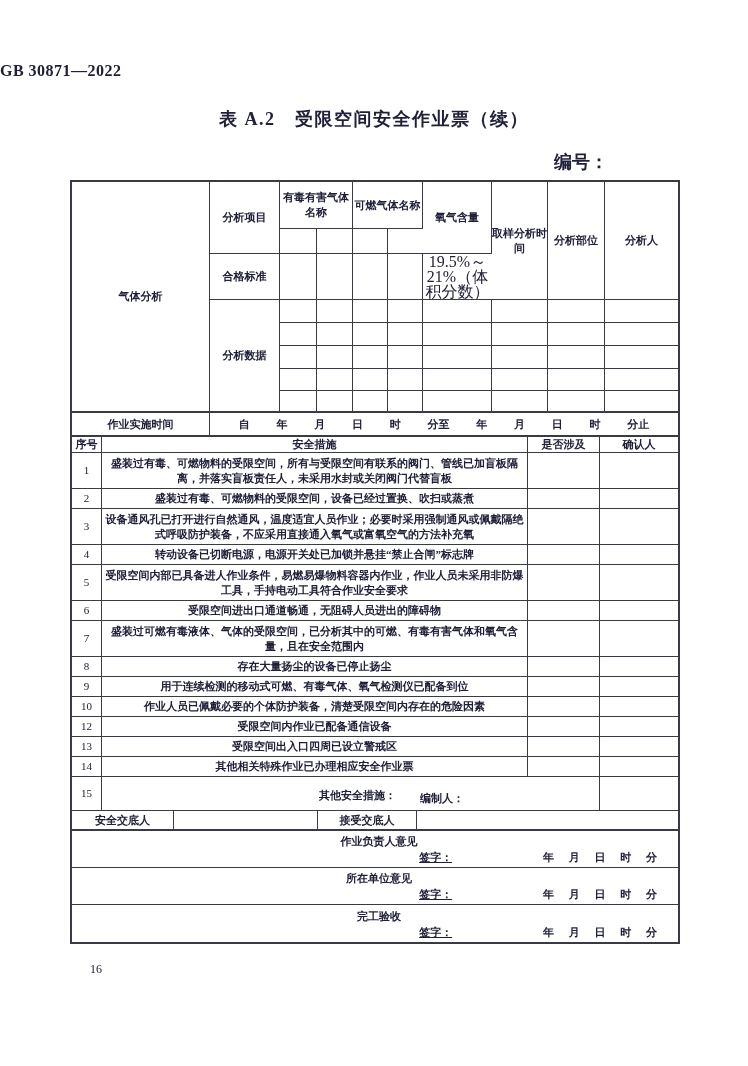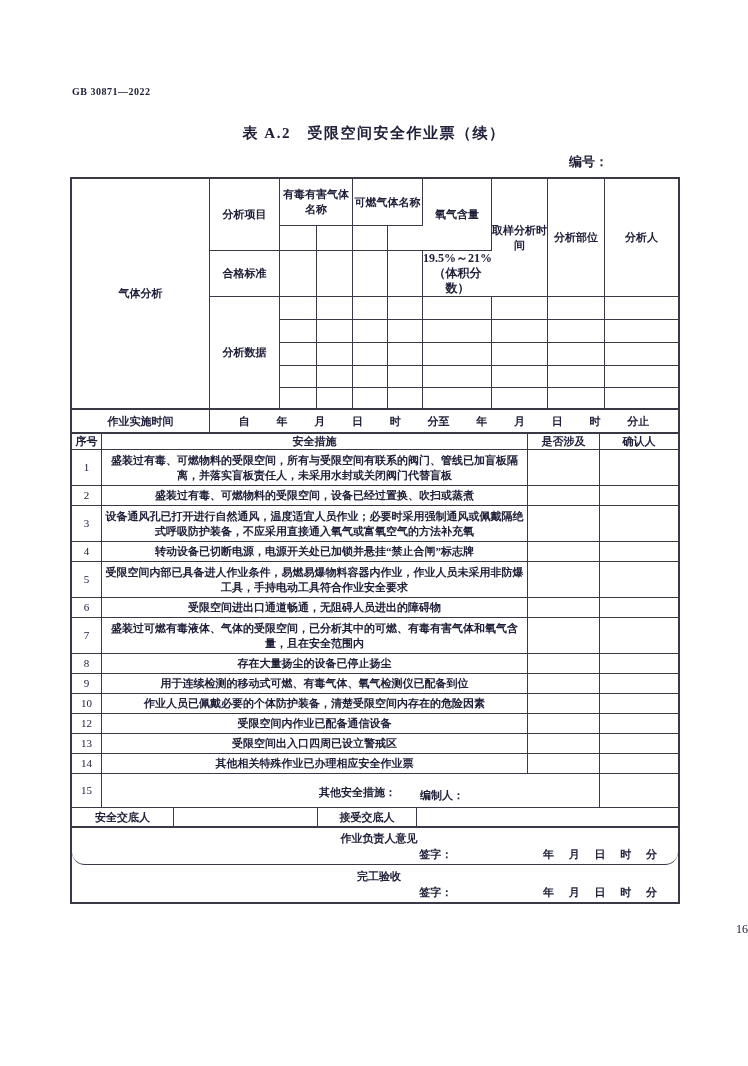--- a/index.html
+++ b/index.html
@@ -1,40 +1,40 @@
 <!DOCTYPE html>
 <html><head>
 <meta charset="utf-8">
 <style>
   html,body{margin:0;padding:0;background:#ffffff;}
   body{width:748px;height:1066px;font-family:"Liberation Serif","DejaVu Serif",serif;color:#20203a;}
   .page{position:relative;width:748px;height:1066px;overflow:hidden;background:#ffffff;}
-  .gb-code{padding-top:86px;margin-left:72px;font-size:10px;font-weight:bold;letter-spacing:.5px;}
-  .doc-title{margin-top:27px;text-align:center;font-size:15px;font-weight:bold;letter-spacing:1.5px;}
-  .number-line{margin-top:10px;margin-right:140px;text-align:right;font-size:13px;font-weight:bold;}
+  .gb-code{padding-top:62px;font-size:16px;font-weight:bold;letter-spacing:.5px;}
+  .doc-title{margin-top:27px;text-align:center;font-size:18px;font-weight:bold;letter-spacing:1.5px;}
+  .number-line{margin-top:19px;margin-right:140px;text-align:right;font-size:18px;font-weight:bold;}
   .sheet{margin:6px 0 0 70px;width:606px;border:2px solid #3a3a46;}
   table.tbl{border-spacing:0;border-collapse:separate;table-layout:fixed;width:606px;font-size:11px;font-weight:bold;}
   .tbl td{border-right:1px solid #3a3a46;border-bottom:1px solid #3a3a46;text-align:center;vertical-align:middle;padding:0;overflow:hidden;line-height:15px;}
   .tbl td:last-child{border-right:none;}
   .tbl td.thickb{border-bottom-width:2px;}
   .tbl tr.last td{border-bottom:none;}
-  .oxy-std{font-size:12px;line-height:14px;font-weight:bold;margin-top:36px;}
+  .oxy-std{font-size:16px;line-height:14px;font-weight:normal;margin-top:36px;}
   .time-value{word-spacing:24px;text-align:center;}
   .num-cell{font-weight:normal;}
   .measure-text{text-align:left;padding:2px 6px 2px 14px;line-height:16px;}
   .other-cell{position:relative;text-align:left;vertical-align:top;}
   .other-cell .other-label{padding:4px 0 0 14px;}
   .other-cell .maker{position:absolute;left:318px;bottom:4px;}
   .brief-label{font-weight:bold;}
-  .op-cell{text-align:left;vertical-align:top;border-radius:13px;}
+  .op-cell{text-align:left;vertical-align:top;}
   .op-title{padding:3px 0 0 8px;}
   .sign-row{padding:1px 0 0 0;height:17px;}
-  .sign-label{display:inline-block;margin-left:326px;}
+  .sign-label{display:inline-block;margin-left:326px;text-decoration:underline;}
   .sign-dt{display:inline-block;margin-left:88px;word-spacing:12px;}
-  .page-number{margin:18px 0 0 90px;font-size:12px;text-align:right;}
+  .page-number{margin:18px 0 0 90px;font-size:12px;}
 </style>
 </head>
 <body>
 
 <div class="page">
 
   <div class="gb-code">GB 30871—2022</div>
   <div class="doc-title">表 A.2　受限空间安全作业票（续）</div>
   <div class="number-line">编号：</div>
 
@@ -263,20 +263,29 @@
       <tbody>
           <tr style="height:37px">
         <td class="op-cell">
           <div class="op-title">作业负责人意见</div>
           <div class="sign-row">
             <span class="sign-label">签字：</span>
             <span class="sign-dt">年 月 日 时 分</span>
           </div>
         </td>
       </tr>
+      <tr style="height:37px">
+        <td class="op-cell">
+          <div class="op-title">所在单位意见</div>
+          <div class="sign-row">
+            <span class="sign-label">签字：</span>
+            <span class="sign-dt">年 月 日 时 分</span>
+          </div>
+        </td>
+      </tr>
       <tr style="height:37px" class="last">
         <td class="op-cell">
           <div class="op-title">完工验收</div>
           <div class="sign-row">
             <span class="sign-label">签字：</span>
             <span class="sign-dt">年 月 日 时 分</span>
           </div>
         </td>
       </tr>
     </tbody>

